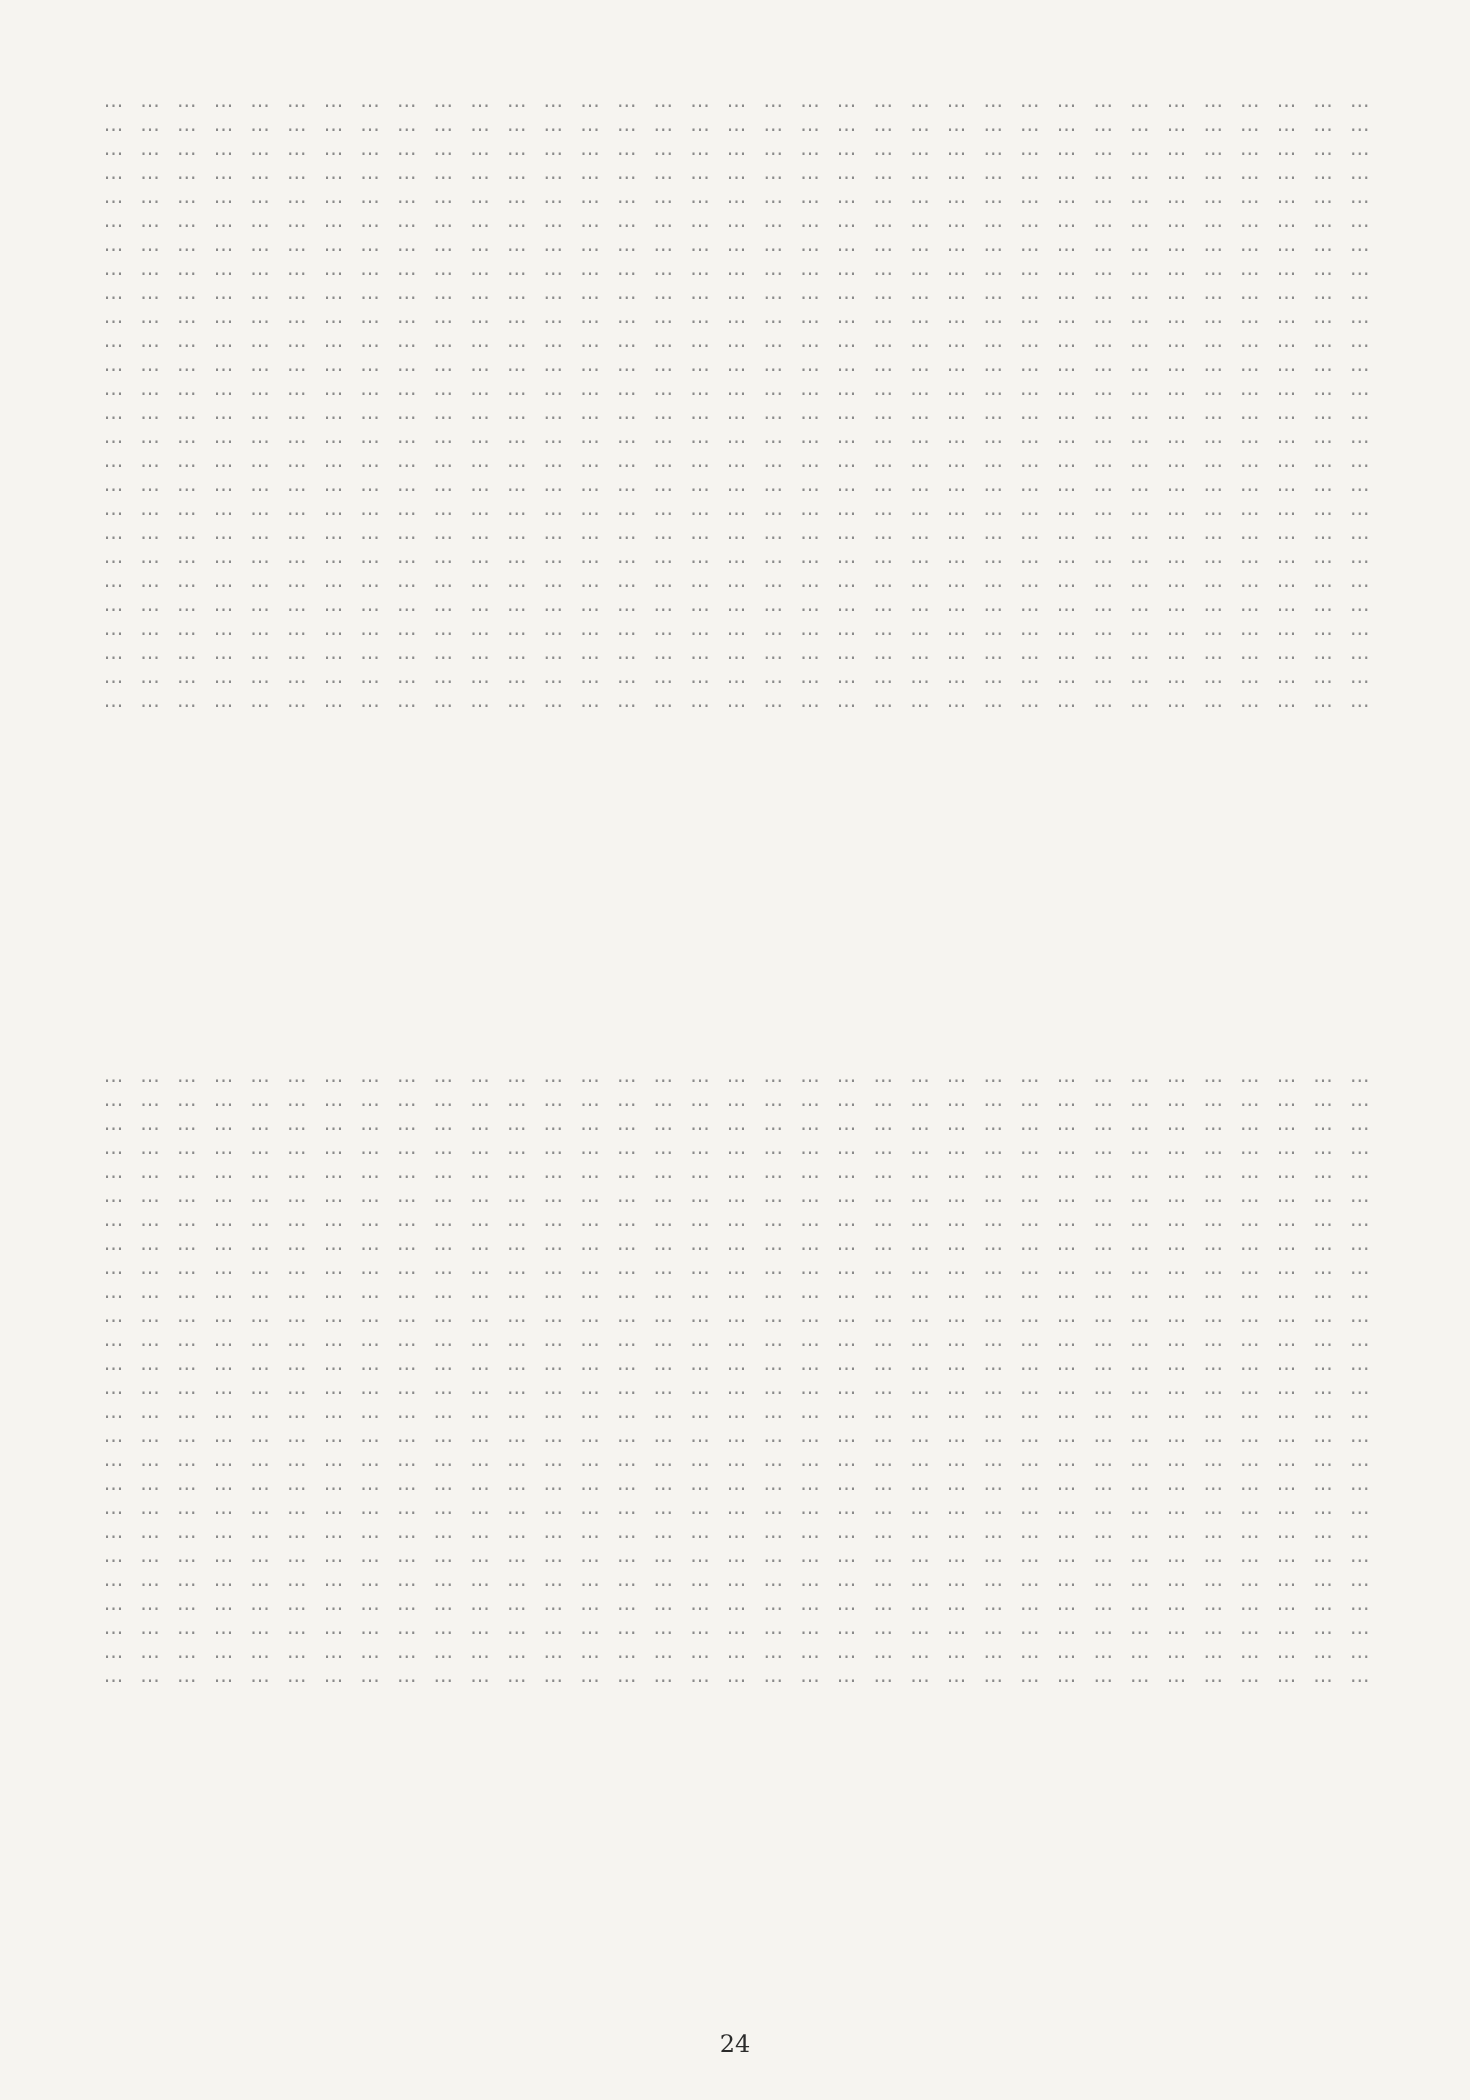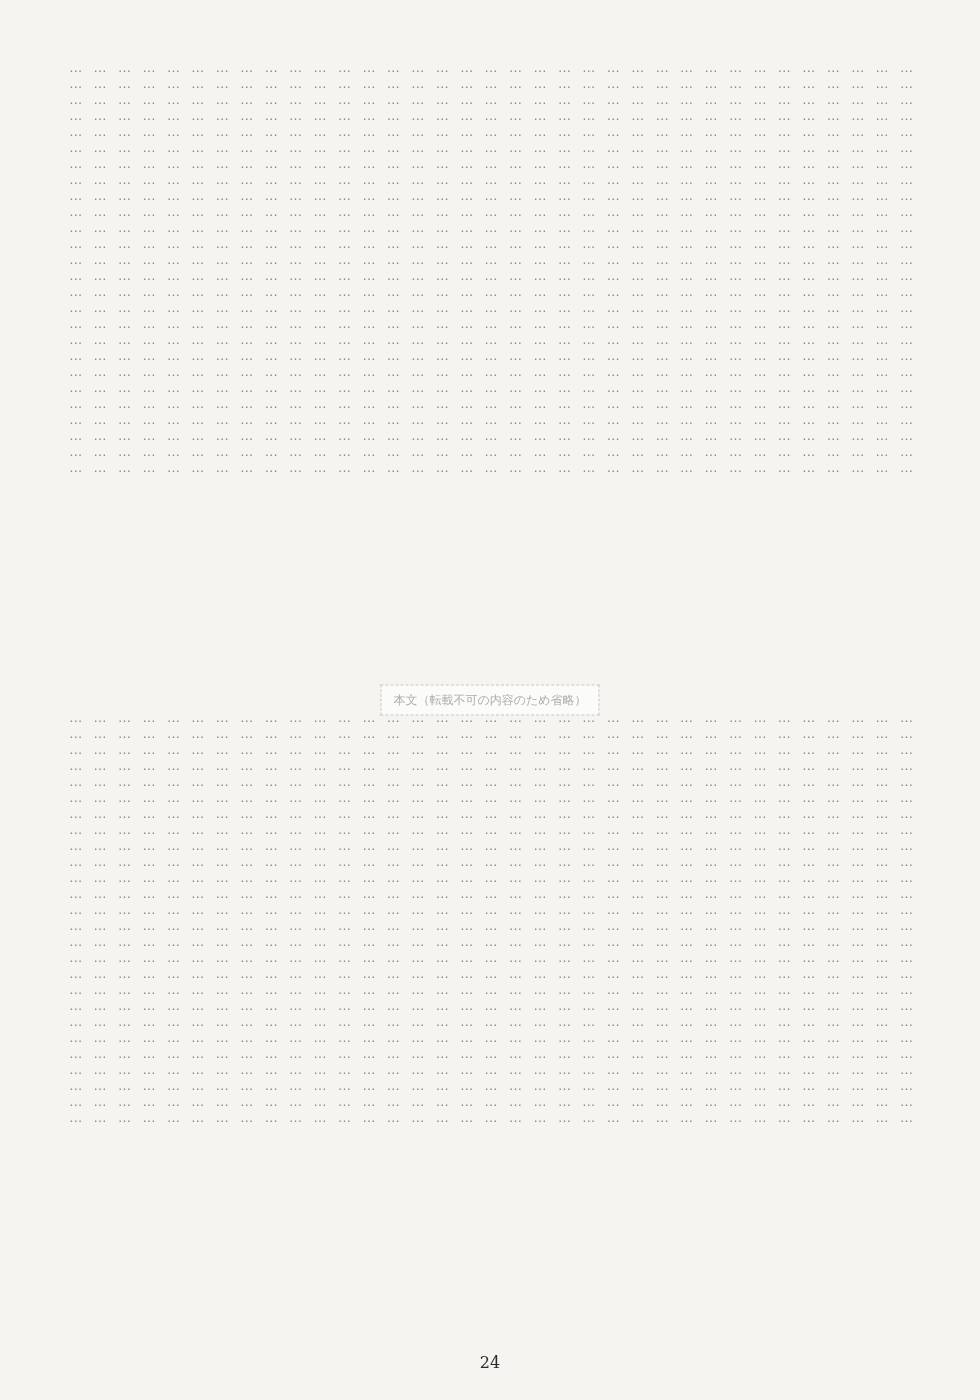--- a/index.html
+++ b/index.html
@@ -127,17 +127,16 @@
       <p>……………………………………………………………………</p>
       <p>……………………………………………………………………</p>
       <p>……………………………………………………………………</p>
       <p>……………………………………………………………………</p>
       <p>……………………………………………………………………</p>
       <p>……………………………………………………………………</p>
       <p>……………………………………………………………………</p>
       <p>……………………………………………………………………</p>
     </div>
 
-  <div class="omitted-note">本文（転載不可の内容のため省略）</div>
 
   <div class="page-number">24</div>
 
 </div>
 
 </body></html>

